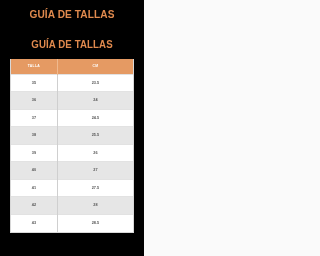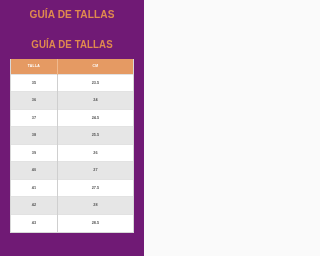--- a/index.html
+++ b/index.html
@@ -4,21 +4,21 @@
 <style>
   * { margin:0; padding:0; box-sizing:border-box; }
   html, body {
     width:144px; height:256px;
     background:#fafafa;
     font-family:"Liberation Sans", sans-serif;
     overflow:hidden;
   }
   .page {
     width:144px; height:256px;
-    background:#701a75;
+    background:#000000;
     display:flex;
     flex-direction:column;
     align-items:center;
     padding-top:7px;
   }
   .title-1 {
     font-size:11.5px;
     font-weight:bold;
     letter-spacing:0.1px;
     color:#e08a4e;

